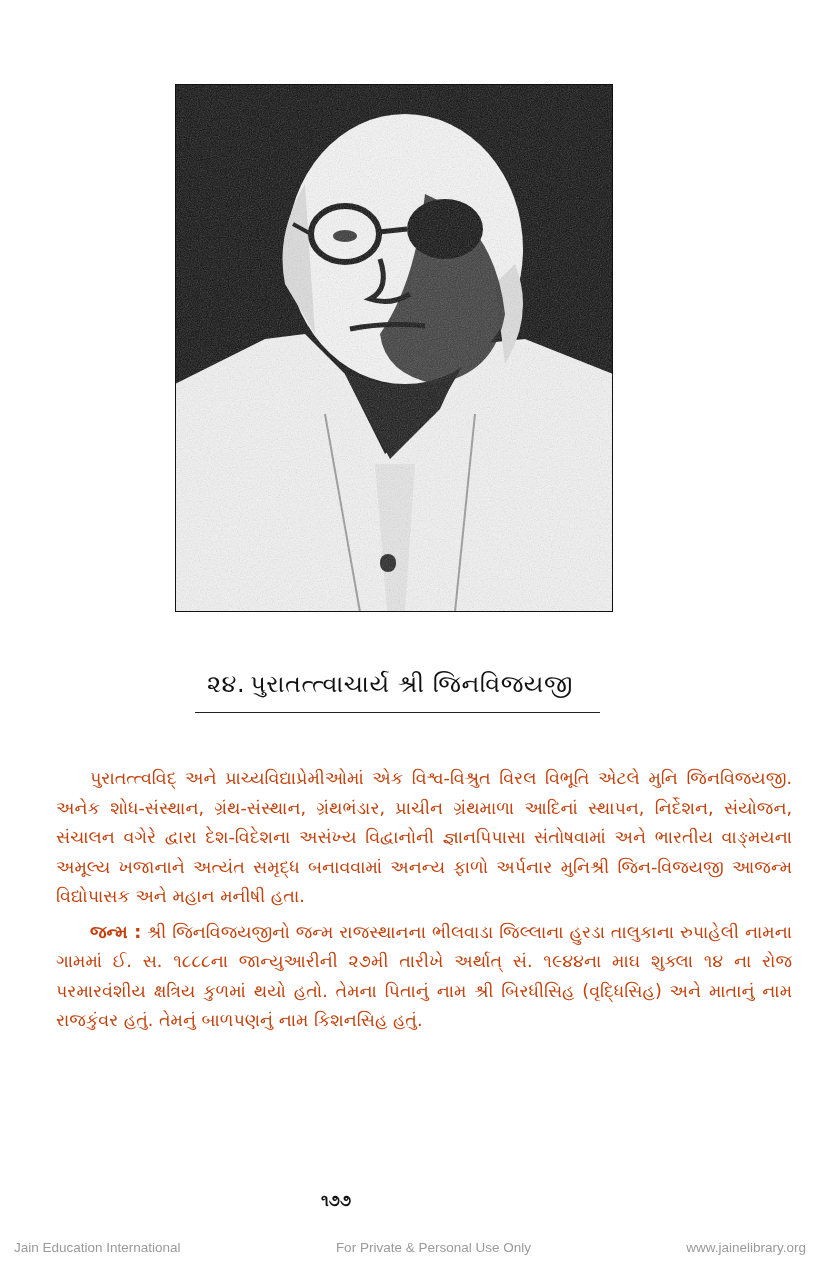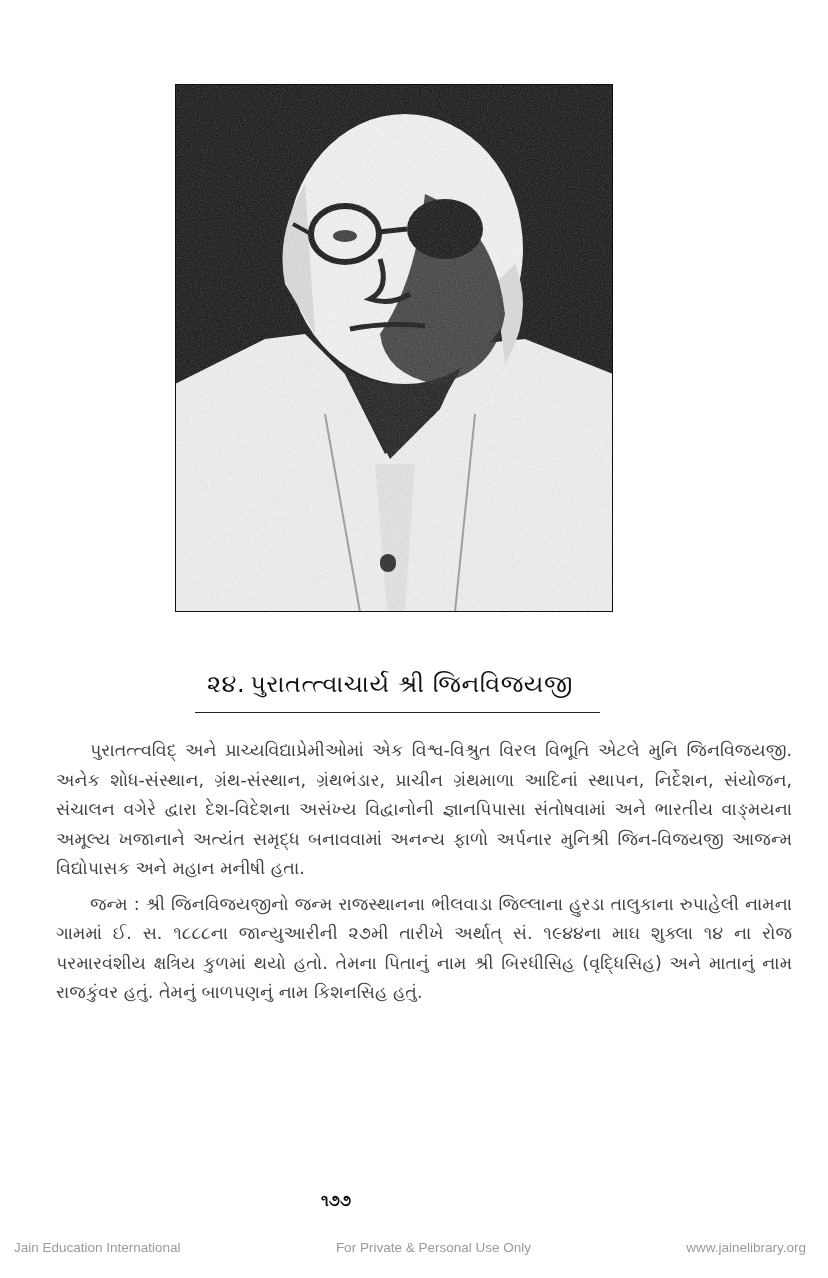--- a/index.html
+++ b/index.html
@@ -43,35 +43,35 @@
       position: absolute;
       left: 195px;
       top: 712px;
       width: 405px;
       height: 0;
       border-top: 1.5px solid #222;
     }
     .body-text {
       position: absolute;
       left: 56px;
-      top: 736px;
+      top: 764px;
       width: 736px;
       font-size: 17.5px;
       line-height: 29.5px;
       text-align: justify;
-      color: #404040;
+      color: #c2410c;
     }
     .para {
       margin: 0 0 6px 0;
       text-indent: 34px;
       text-align: justify;
       text-align-last: left;
     }
     .para .lead {
-      font-weight: normal;
+      font-weight: bold;
     }
     .page-number {
       position: absolute;
       left: 0;
       width: 672px;
       top: 1191px;
       text-align: center;
       font-size: 16px;
       font-weight: bold;
       color: #111;

